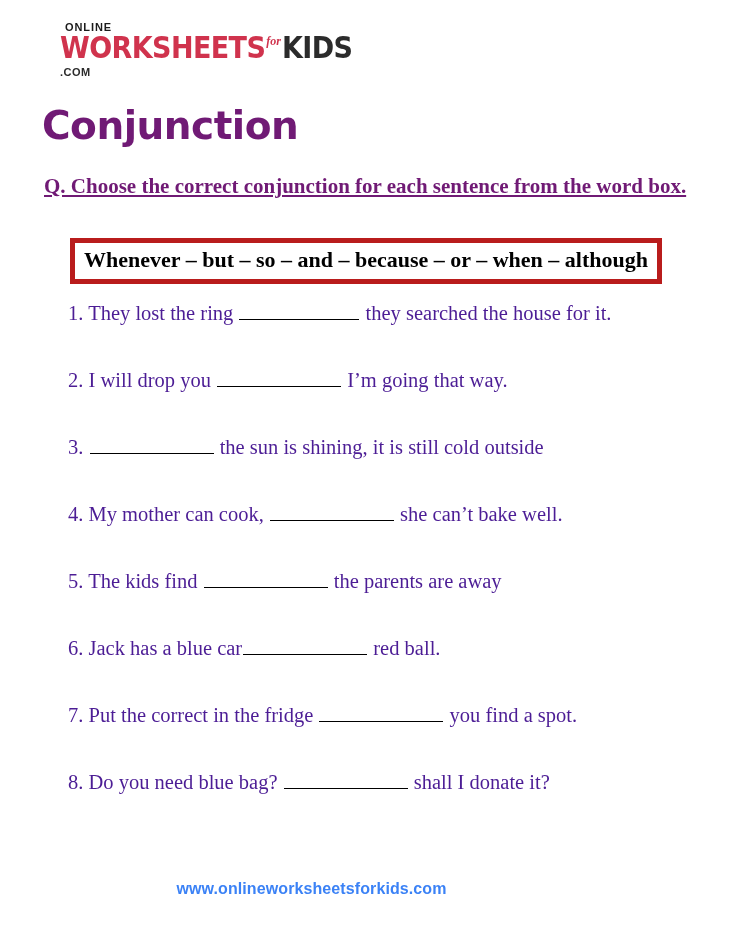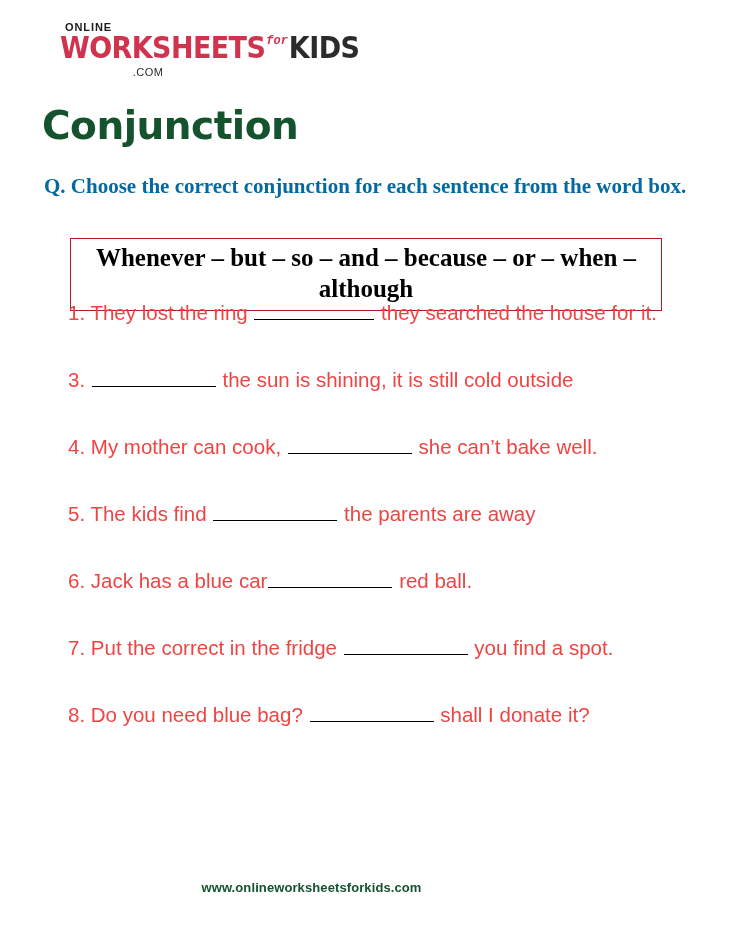--- a/index.html
+++ b/index.html
@@ -48,103 +48,104 @@
   .logo-worksheets {
     font-family: "DejaVu Sans", sans-serif;
     font-weight: bold;
     font-size: 27px;
     color: #d0334d;
     letter-spacing: -0.6px;
     transform: scaleY(1.12);
     transform-origin: bottom left;
   }
   .logo-for {
-    font-family: Liberation Mono, monospace;
+    font-family: Liberation Serif, serif;
     font-style: italic;
     font-weight: bold;
     font-size: 12px;
     color: #d0334d;
     padding: 0 1px 3px 1px;
   }
   .logo-kids {
     font-family: "DejaVu Sans", sans-serif;
     font-weight: bold;
     font-size: 27px;
     color: #2b2b2b;
     letter-spacing: -0.6px;
     transform: scaleY(1.12);
     transform-origin: bottom left;
   }
   .logo-com {
     font-family: "Liberation Sans", sans-serif;
-    font-weight: normal;
+    font-weight: bold;
     font-size: 11px;
     color: #2b2b2b;
     letter-spacing: 0.5px;
-    text-align: center;
+    text-align: left;
     width: 176px;
     margin-top: 4px;
   }
 
   
   .title {
     position: absolute;
     left: 42px;
     top: 106px;
     font-family: "DejaVu Sans", sans-serif;
     font-weight: bold;
     font-size: 39px;
     letter-spacing: -0.5px;
-    color: #14532d;
+    color: #701a75;
     line-height: 1.05;
   }
 
   
   .instruction {
     position: absolute;
     left: 44px;
     top: 172px;
     width: 655px;
     font-family: "Liberation Serif", serif;
     font-weight: bold;
     font-size: 21px;
     line-height: 1.42;
-    color: #0369a1;
+    color: #701a75;
+    text-decoration: underline;
   }
 
   
   .wordbox {
     position: absolute;
     left: 70px;
     top: 238px;
     width: 592px;
     box-sizing: border-box;
-    border: 1px solid #b91c1c;
+    border: 5px solid #b91c1c;
     padding: 3px 6px 5px 6px;
     text-align: center;
     font-family: "Liberation Serif", serif;
     font-weight: bold;
-    font-size: 25px;
+    font-size: 22px;
     line-height: 1.25;
     color: #000;
     background: #fff;
   }
 
   
   .questions {
     position: absolute;
     left: 68px;
     top: 300px;
     width: 640px;
   }
   .q-row {
-    font-family: Liberation Sans, sans-serif;
+    font-family: Liberation Serif, serif;
     font-size: 20.5px;
     line-height: 1.2;
-    color: #ef4444;
+    color: #4c1d95;
     height: 67px;
     white-space: nowrap;
   }
   .blank {
     display: inline-block;
     border-bottom: 1.6px solid #000;
     vertical-align: baseline;
     height: 0.95em;
     margin: 0 1px;
   }
@@ -153,23 +154,23 @@
 
   
   .footer {
     position: absolute;
     left: 0;
     top: 880px;
     width: 623px;
     text-align: center;
     font-family: "Liberation Sans", sans-serif;
     font-weight: bold;
-    font-size: 13px;
+    font-size: 16px;
     letter-spacing: 0.1px;
-    color: #14532d;
+    color: #3b82f6;
   }
 </style>
 </head>
 <body>
 
 <div class="page">
 
   <div class="logo">
     <div class="logo-online">ONLINE</div>
     <div class="logo-mainrow">
@@ -188,20 +189,26 @@
 
   <div class="questions">
 
     <div class="q-row">
       <span>1.</span>
       <span>They lost the ring</span>
       <span class="blank blank-w1"></span>
       <span>they searched the house for it.</span>
     </div>
 
+    <div class="q-row">
+      <span>2.</span>
+      <span>I will drop you</span>
+      <span class="blank blank-w2"></span>
+      <span>I’m going that way.</span>
+    </div>
 
     <div class="q-row">
       <span>3.</span>
       <span class="blank blank-w2"></span>
       <span>the sun is shining, it is still cold outside</span>
     </div>
 
     <div class="q-row">
       <span>4.</span>
       <span>My mother can cook,</span>

